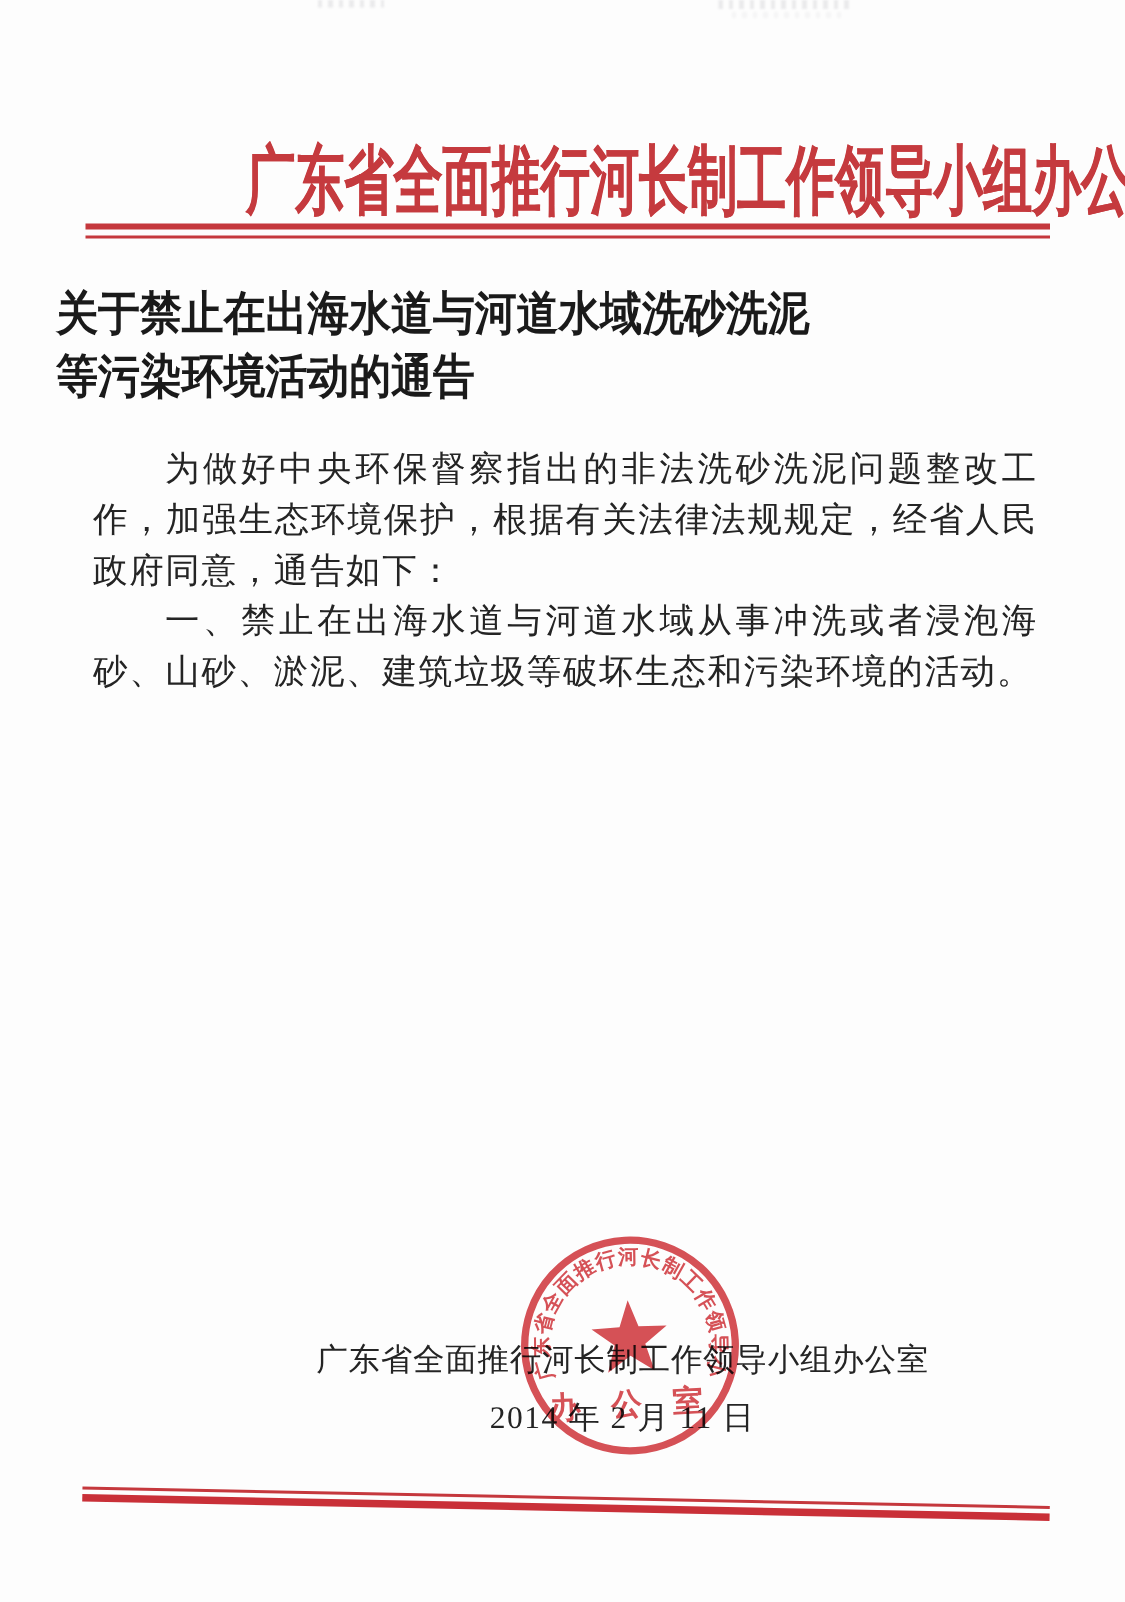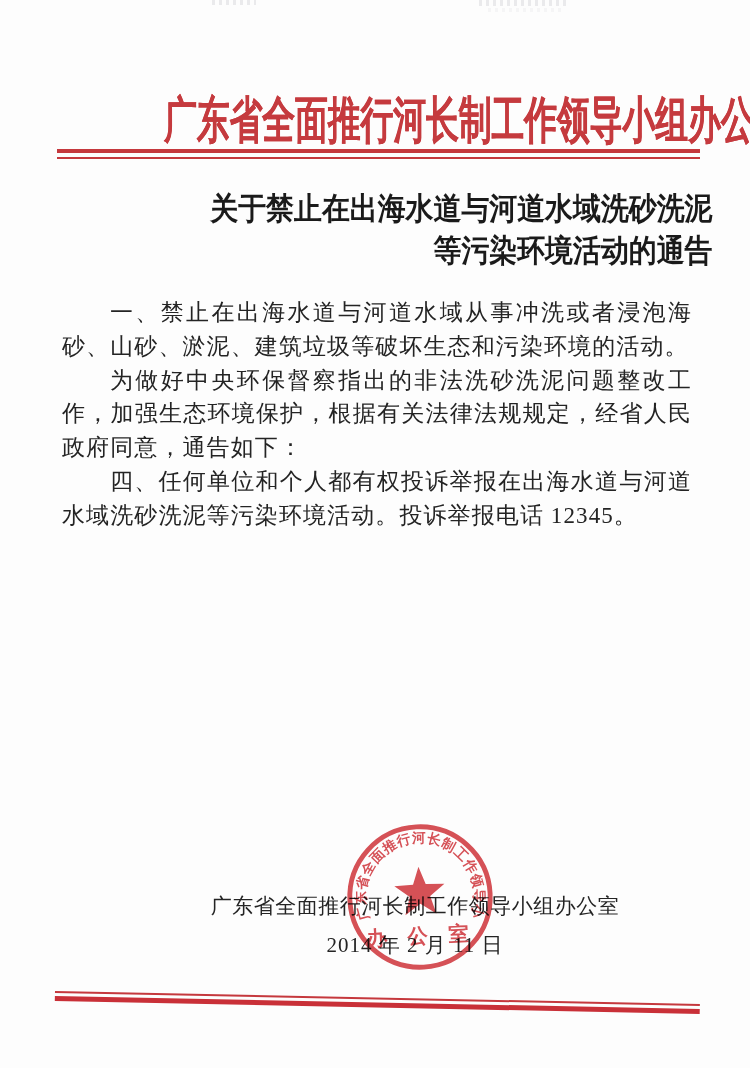--- a/index.html
+++ b/index.html
@@ -55,21 +55,21 @@
     transform-origin: 0 0;
   }
   .rule-bot-thin  { width: 645px; height: 2px; background: #c5383d; }
   .rule-bot-thick { width: 645px; height: 5px; background: #c93038; margin-top: 3px; }
 
   
   .doc-title {
     position: absolute;
     left: 0; top: 188px;
     width: 750px;
-    text-align: right;
+    text-align: left;
     font-weight: bold;
     font-size: 31px;
     line-height: 42px;
     color: #1a1a1a;
     white-space: nowrap;
   }
   .doc-title .t-line { display: block; transform: scaleX(0.9); transform-origin: 50% 50%; }
 
   
   .body-text {
@@ -121,23 +121,22 @@
 
   <div class="rule rule-top-thick"></div>
   <div class="rule rule-top-thin"></div>
 
   <div class="doc-title">
     <span class="t-line">关于禁止在出海水道与河道水域洗砂洗泥</span>
     <span class="t-line">等污染环境活动的通告</span>
   </div>
 
   <div class="body-text">
+    <p>为做好中央环保督察指出的非法洗砂洗泥问题整改工作，加强生态环境保护，根据有关法律法规规定，经省人民政府同意，通告如下：</p>
     <p>一、禁止在出海水道与河道水域从事冲洗或者浸泡海砂、山砂、淤泥、建筑垃圾等破坏生态和污染环境的活动。</p>
-    <p>为做好中央环保督察指出的非法洗砂洗泥问题整改工作，加强生态环境保护，根据有关法律法规规定，经省人民政府同意，通告如下：</p>
-    <p>四、任何单位和个人都有权投诉举报在出海水道与河道水域洗砂洗泥等污染环境活动。投诉举报电话 12345。</p>
   </div>
 
   <div class="sig-block">
     <div class="sig-org">广东省全面推行河长制工作领导小组办公室</div>
     <div class="sig-date">2014 年 2 月 11 日</div>
   </div>
 
   <div class="seal">
     <svg viewBox="0 0 160 160" xmlns="http://www.w3.org/2000/svg">
       <defs>

